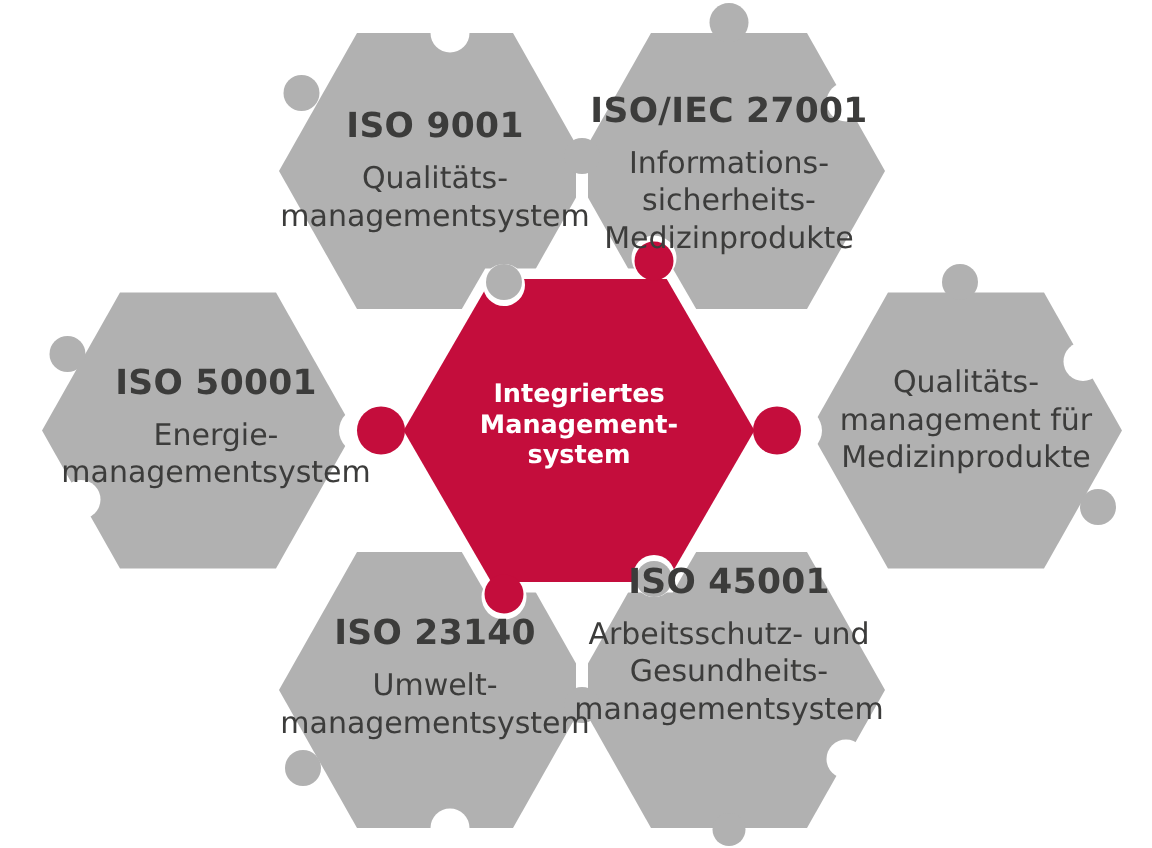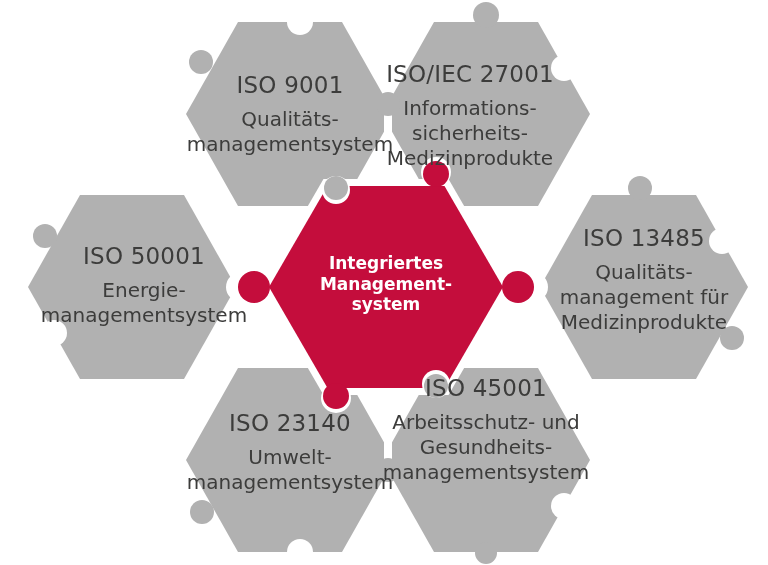--- a/index.html
+++ b/index.html
@@ -14,21 +14,21 @@
   .stage svg { position: absolute; left: 0; top: 0; }
   .label {
     position: absolute;
     width: 214px;
     transform: translate(-50%, -50%);
     text-align: center;
     pointer-events: none;
   }
   .label .title {
     font-size: 23px;
-    font-weight: normal;
+    font-weight: bold;
     color: #3c3c3b;
     letter-spacing: 0.2px;
     margin-bottom: 9px;
   }
   .label .subtitle {
     font-size: 20px;
     line-height: 1.25;
     color: #3c3c3b;
     white-space: pre-line;
   }
@@ -106,35 +106,34 @@
       <circle cx="436" cy="386" r="12" fill="#b1b1b1"></circle>
     </g>
   </svg>
 
   <div class="label" style="left:290px; top:114px;">
     <div class="title">ISO 9001</div>
     <div class="subtitle">Qualitäts-
 managementsystem</div>
   </div>
 
-  <div class="label" style="left:470px; top:116px;">
+  <div class="label" style="left:486px; top:116px;">
     <div class="title">ISO/IEC 27001</div>
     <div class="subtitle">Informations-
 sicherheits-
 Medizinprodukte</div>
   </div>
 
   <div class="label" style="left:144px; top:285px;">
     <div class="title">ISO 50001</div>
     <div class="subtitle">Energie-
 managementsystem</div>
   </div>
 
   <div class="label" style="left:644px; top:280px;">
-    <div class="title">ISO 13485</div>
     <div class="subtitle">Qualitäts-
 management für
 Medizinprodukte</div>
   </div>
 
   <div class="label" style="left:290px; top:452px;">
     <div class="title">ISO 23140</div>
     <div class="subtitle">Umwelt-
 managementsystem</div>
   </div>

